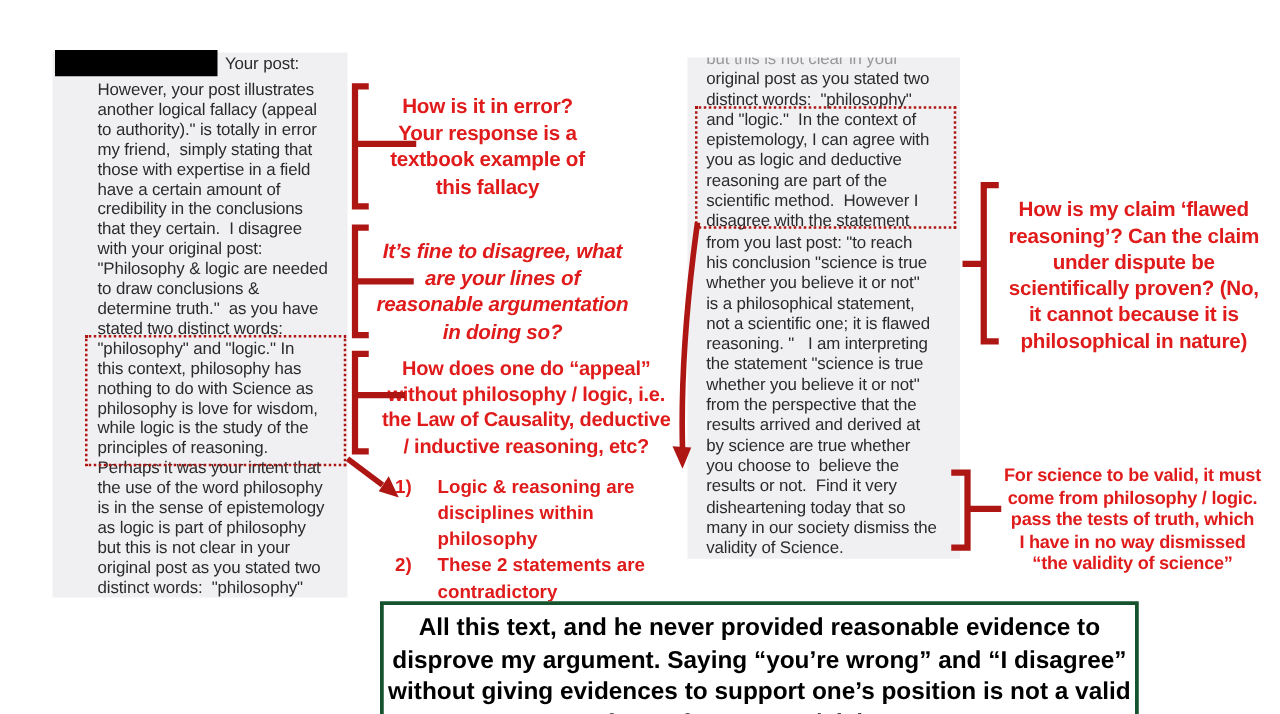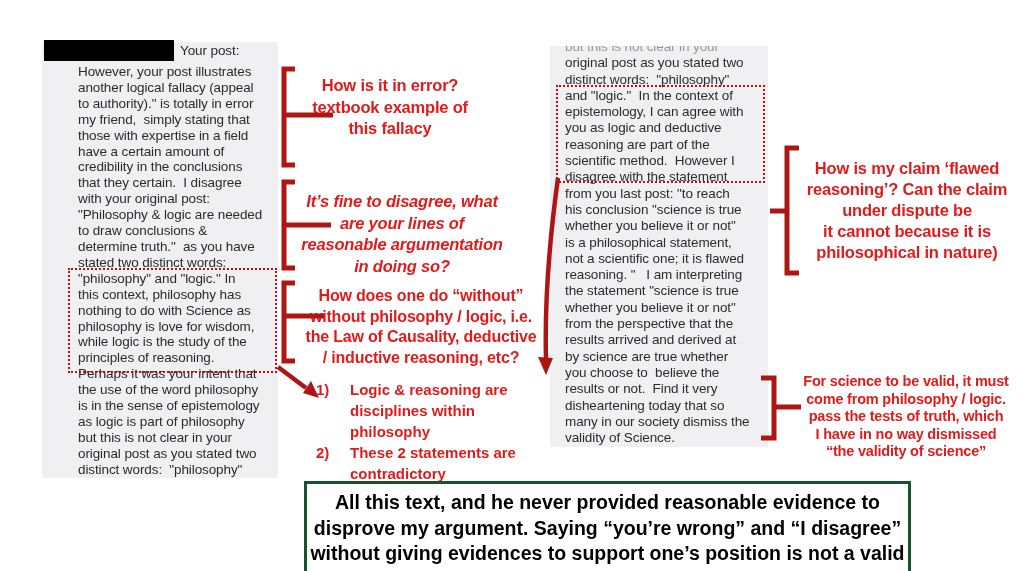--- a/index.html
+++ b/index.html
@@ -135,31 +135,32 @@
         <div class="line">many in our society dismiss the</div>
         <div class="line">validity of Science.</div>
       </div>
   </div>
 
   <div id="dotted-left" class="dotted"></div>
   <div id="dotted-right" class="dotted"></div>
 
   <div id="ann-left-1" class="ann">
       <div class="line">How is it in error?</div>
+      <div class="line">Your response is a</div>
       <div class="line">textbook example of</div>
       <div class="line">this fallacy</div>
     </div>
   <div id="ann-left-2" class="ann">
       <div class="line">It’s fine to disagree, what</div>
       <div class="line">are your lines of</div>
       <div class="line">reasonable argumentation</div>
       <div class="line">in doing so?</div>
     </div>
   <div id="ann-left-3" class="ann">
-      <div class="line">How does one do “without”</div>
+      <div class="line">How does one do “appeal”</div>
       <div class="line">without philosophy / logic, i.e.</div>
       <div class="line">the Law of Causality, deductive</div>
       <div class="line">/ inductive reasoning, etc?</div>
     </div>
 
   <div id="red-list">
     <div class="list-item">
       <div class="list-num">1)</div>
       <div class="msg-lines">
           <div class="line">Logic &amp; reasoning are</div>
@@ -173,20 +174,21 @@
           <div class="line">These 2 statements are</div>
           <div class="line">contradictory</div>
         </div>
     </div>
   </div>
 
   <div id="ann-right-1" class="ann">
       <div class="line">How is my claim ‘flawed</div>
       <div class="line">reasoning’? Can the claim</div>
       <div class="line">under dispute be</div>
+      <div class="line">scientifically proven? (No,</div>
       <div class="line">it cannot because it is</div>
       <div class="line">philosophical in nature)</div>
     </div>
   <div id="ann-right-2" class="ann">
       <div class="line">For science to be valid, it must</div>
       <div class="line">come from philosophy / logic.</div>
       <div class="line">pass the tests of truth, which</div>
       <div class="line">I have in no way dismissed</div>
       <div class="line">“the validity of science”</div>
     </div>

